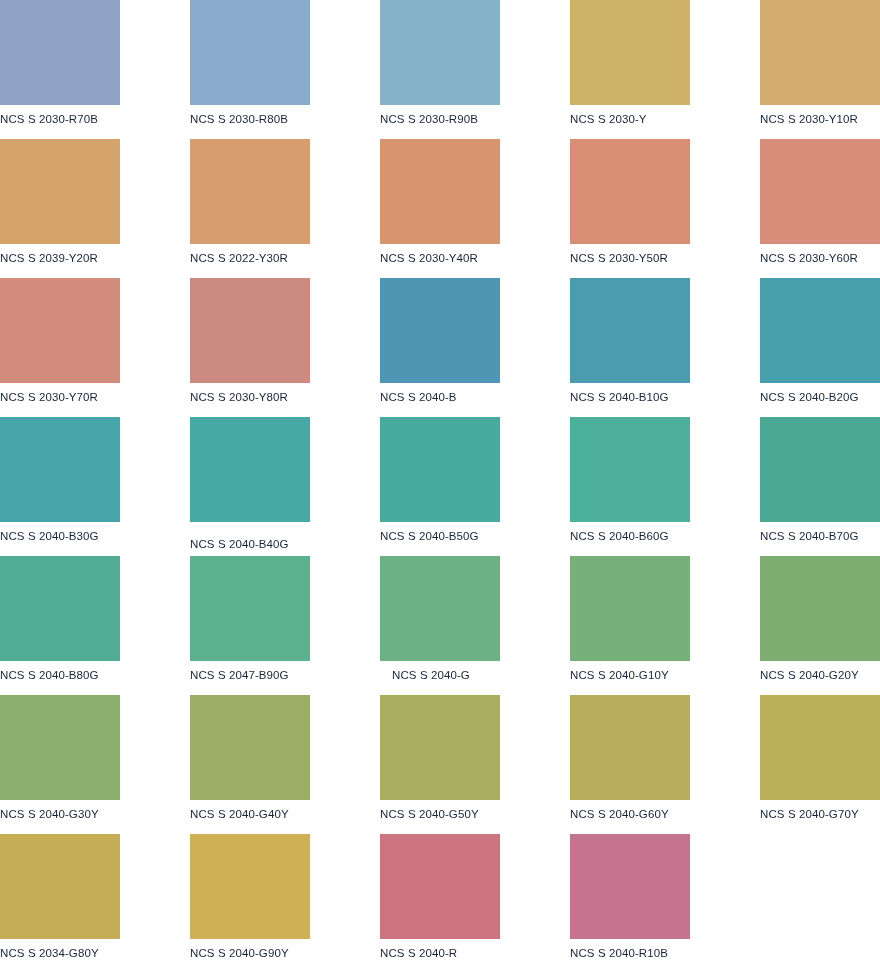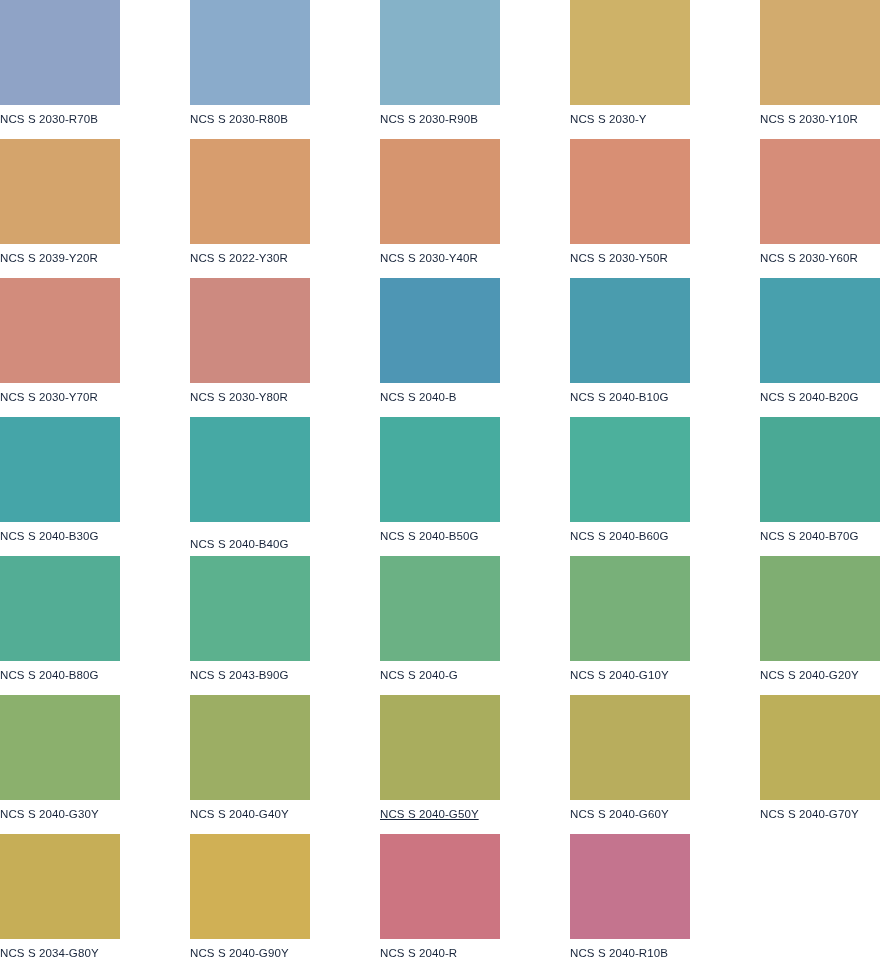--- a/index.html
+++ b/index.html
@@ -124,45 +124,45 @@
     <div class="swatch-cell">
       <span class="swatch-chip" style="background-color: rgb(74, 169, 149);"></span>
       <span class="swatch-label" style="color: rgb(23, 36, 58);">NCS S 2040-B70G</span>
     </div>
     <div class="swatch-cell">
       <span class="swatch-chip" style="background-color: rgb(83, 173, 149);"></span>
       <span class="swatch-label" style="color: rgb(23, 36, 58);">NCS S 2040-B80G</span>
     </div>
     <div class="swatch-cell">
       <span class="swatch-chip" style="background-color: rgb(92, 177, 142);"></span>
-      <span class="swatch-label" style="color: rgb(23, 36, 58);">NCS S 2043-B90G</span>
+      <span class="swatch-label" style="color: rgb(23, 36, 58);">NCS S 2047-B90G</span>
     </div>
     <div class="swatch-cell">
       <span class="swatch-chip" style="background-color: rgb(107, 177, 132);"></span>
-      <span class="swatch-label" style="color: rgb(23, 36, 58);">NCS S 2040-G</span>
+      <span class="swatch-label" style="color: rgb(23, 36, 58); margin-left: 12px;">NCS S 2040-G</span>
     </div>
     <div class="swatch-cell">
       <span class="swatch-chip" style="background-color: rgb(120, 176, 121);"></span>
       <span class="swatch-label" style="color: rgb(23, 36, 58);">NCS S 2040-G10Y</span>
     </div>
     <div class="swatch-cell">
       <span class="swatch-chip" style="background-color: rgb(127, 174, 114);"></span>
       <span class="swatch-label" style="color: rgb(23, 36, 58);">NCS S 2040-G20Y</span>
     </div>
     <div class="swatch-cell">
       <span class="swatch-chip" style="background-color: rgb(139, 176, 109);"></span>
       <span class="swatch-label" style="color: rgb(23, 36, 58);">NCS S 2040-G30Y</span>
     </div>
     <div class="swatch-cell">
       <span class="swatch-chip" style="background-color: rgb(156, 174, 100);"></span>
       <span class="swatch-label" style="color: rgb(23, 36, 58);">NCS S 2040-G40Y</span>
     </div>
     <div class="swatch-cell">
       <span class="swatch-chip" style="background-color: rgb(169, 173, 94);"></span>
-      <span class="swatch-label" style="color: rgb(23, 36, 58); text-decoration: underline;">NCS S 2040-G50Y</span>
+      <span class="swatch-label" style="color: rgb(23, 36, 58);">NCS S 2040-G50Y</span>
     </div>
     <div class="swatch-cell">
       <span class="swatch-chip" style="background-color: rgb(184, 173, 93);"></span>
       <span class="swatch-label" style="color: rgb(23, 36, 58);">NCS S 2040-G60Y</span>
     </div>
     <div class="swatch-cell">
       <span class="swatch-chip" style="background-color: rgb(188, 175, 90);"></span>
       <span class="swatch-label" style="color: rgb(23, 36, 58);">NCS S 2040-G70Y</span>
     </div>
     <div class="swatch-cell">

